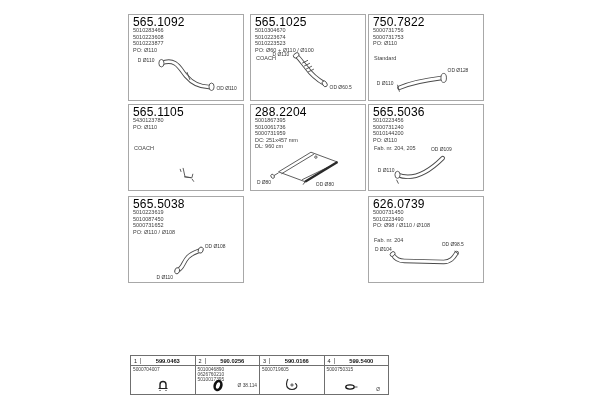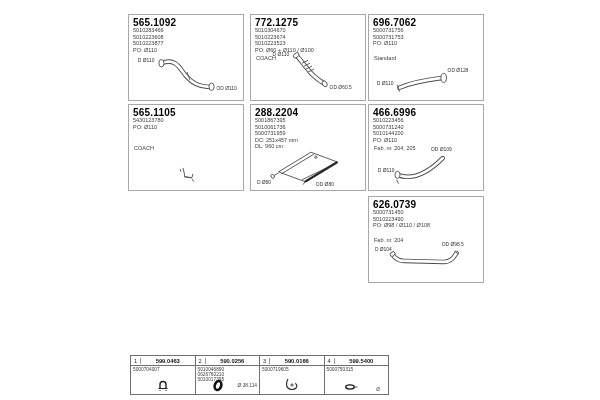--- a/index.html
+++ b/index.html
@@ -1,19 +1,19 @@
 <!DOCTYPE html>
 <html><head>
 <meta charset="utf-8">
 <style>
   html,body{margin:0;padding:0;background:#fff;}
   .page{position:relative;width:600px;height:400px;background:#fff;overflow:hidden;
         font-family:"Liberation Sans",sans-serif;color:#1a1a1a;}
   .box{position:absolute;width:116px;height:87px;border:1px solid #a8a8a8;background:#fff;box-sizing:border-box;padding:3px 4px;}
-  .pn{font-size:10px;font-weight:bold;letter-spacing:.2px;color:#000;line-height:9px;}
+  .pn{font-size:12px;font-weight:normal;letter-spacing:.2px;color:#000;line-height:9px;}
   .ln{font-size:5.5px;line-height:6.5px;color:#3d3d3d;white-space:nowrap;}
   .note{position:absolute;left:5px;top:40px;font-size:5.5px;color:#3d3d3d;}
   .draw{position:absolute;left:0;bottom:1px;width:114px;height:50px;}
   .draw text{font-size:5px;fill:#333;}
   .pipe-o{stroke:#4a4a4a;stroke-width:4.6;fill:none;stroke-linecap:round;}
   .pipe-i{stroke:#ffffff;stroke-width:2.8;fill:none;stroke-linecap:round;}
   .thin{stroke:#4a4a4a;stroke-width:.9;fill:none;}
   .fl{stroke:#4a4a4a;stroke-width:.9;fill:#fff;}
   
   .strip{position:absolute;left:130px;top:355px;width:259px;height:40px;border:1px solid #6f6f6f;display:flex;box-sizing:border-box;background:#fff;}
@@ -44,39 +44,39 @@
       <path class="pipe-i" d="M33,14 C48,8 52,20 58,27 C64,34 72,39 84,38"></path>
       <ellipse class="fl" cx="33" cy="14" rx="2.6" ry="3.8"></ellipse>
       <ellipse class="fl" cx="84" cy="38" rx="2.6" ry="3.8"></ellipse>
       <path class="thin" d="M59,23 L62,31"></path>
       <text x="9" y="13">D Ø110</text>
       <text x="89" y="41">OD Ø110</text>
     </svg>
   </div>
 
   <div class="box" style="left:250px;top:14px">
-    <div class="pn">772.1275</div>
+    <div class="pn">565.1025</div>
     <div class="ln">5010304670</div>
     <div class="ln">5010223674</div>
     <div class="ln">5010223523</div>
     <div class="ln">PO: Ø60 + Ø110 / Ø100</div>
     <div class="note">COACH</div>
     <svg class="draw" viewBox="0 0 116 50">
       <path class="pipe-o" d="M46,6 C50,10 52,13 56,18 C61,25 68,31 75,35"></path>
       <path class="pipe-i" d="M46,6 C50,10 52,13 56,18 C61,25 68,31 75,35"></path>
       <path class="thin" d="M52,14 l6,-3 M54,17 l6,-3 M56,20 l6,-3 M58,23 l6,-3"></path>
       <ellipse class="fl" cx="46" cy="6" rx="3.2" ry="2.2" transform="rotate(-40 46 6)"></ellipse>
       <ellipse class="fl" cx="75" cy="35" rx="2.2" ry="3.2" transform="rotate(-35 75 35)"></ellipse>
       <text x="22" y="7">D Ø110</text>
       <text x="80" y="40">OD Ø60.5</text>
     </svg>
   </div>
 
   <div class="box" style="left:368px;top:14px">
-    <div class="pn">696.7062</div>
+    <div class="pn">750.7822</div>
     <div class="ln">5000731756</div>
     <div class="ln">5000731753</div>
     <div class="ln">PO: Ø110</div>
     <div class="note">Standard</div>
     <svg class="draw" viewBox="0 0 116 50">
       <path class="pipe-o" d="M31,39 C40,35 58,31 74,29"></path>
       <path class="pipe-i" d="M31,39 C40,35 58,31 74,29"></path>
       <path class="thin" d="M29,36 L31,43"></path>
       <ellipse class="fl" cx="76" cy="29" rx="2.8" ry="4.6"></ellipse>
       <text x="8" y="36">D Ø110</text>
@@ -109,36 +109,52 @@
       <path d="M88,23 L55,43" stroke="#2a2a2a" stroke-width="2.4" fill="none"></path>
       <circle class="thin" cx="66" cy="18" r="1.2"></circle>
       <path class="thin" d="M28,34 l-5,3 M55,43 l-2,3"></path>
       <ellipse class="fl" cx="22" cy="37.5" rx="1.6" ry="2.2" transform="rotate(-30 22 37.5)"></ellipse>
       <text x="6" y="45">D Ø80</text>
       <text x="66" y="47">OD Ø80</text>
     </svg>
   </div>
 
   <div class="box" style="left:368px;top:104px">
-    <div class="pn">466.6996</div>
+    <div class="pn">565.5036</div>
     <div class="ln">5010223456</div>
     <div class="ln">5000731240</div>
     <div class="ln">5010144200</div>
     <div class="ln">PO: Ø110</div>
     <div class="note">Fab. nr. 204, 205</div>
     <svg class="draw" viewBox="0 0 116 50">
       <path class="pipe-o" d="M29,36 C44,42 60,34 75,19"></path>
       <path class="pipe-i" d="M29,36 C44,42 60,34 75,19"></path>
       <ellipse class="fl" cx="29" cy="36" rx="2.6" ry="3.6"></ellipse>
       <path class="thin" d="M28,41 l2,4"></path>
       <text x="9" y="33">D Ø110</text>
       <text x="63" y="12">OD Ø109</text>
     </svg>
   </div>
 
+  <div class="box" style="left:128px;top:196px">
+    <div class="pn">565.5038</div>
+    <div class="ln">5010223619</div>
+    <div class="ln">5010087450</div>
+    <div class="ln">5000731652</div>
+    <div class="ln">PO: Ø110 / Ø108</div>
+    <div class="note"></div>
+    <svg class="draw" viewBox="0 0 116 50">
+      <path class="pipe-o" d="M49,40 C55,38 55,31 60,26 C64,22 68,21 73,19"></path>
+      <path class="pipe-i" d="M49,40 C55,38 55,31 60,26 C64,22 68,21 73,19"></path>
+      <ellipse class="fl" cx="49" cy="40" rx="2.4" ry="3.2" transform="rotate(20 49 40)"></ellipse>
+      <ellipse class="fl" cx="73" cy="19" rx="2.4" ry="3.2" transform="rotate(25 73 19)"></ellipse>
+      <text x="77" y="17">OD Ø108</text>
+      <text x="28" y="48">D Ø110</text>
+    </svg>
+  </div>
 
   <div class="box" style="left:368px;top:196px">
     <div class="pn">626.0739</div>
     <div class="ln">5000731450</div>
     <div class="ln">5010223490</div>
     <div class="ln">PO: Ø98 / Ø110 / Ø108</div>
     <div class="note">Fab. nr. 204</div>
     <svg class="draw" viewBox="0 0 116 50">
       <path class="pipe-o" d="M24,23 C26,27 30,30 36,30 L76,31 C83,31 86,27 89,22"></path>
       <path class="pipe-i" d="M24,23 C26,27 30,30 36,30 L76,31 C83,31 86,27 89,22"></path>

